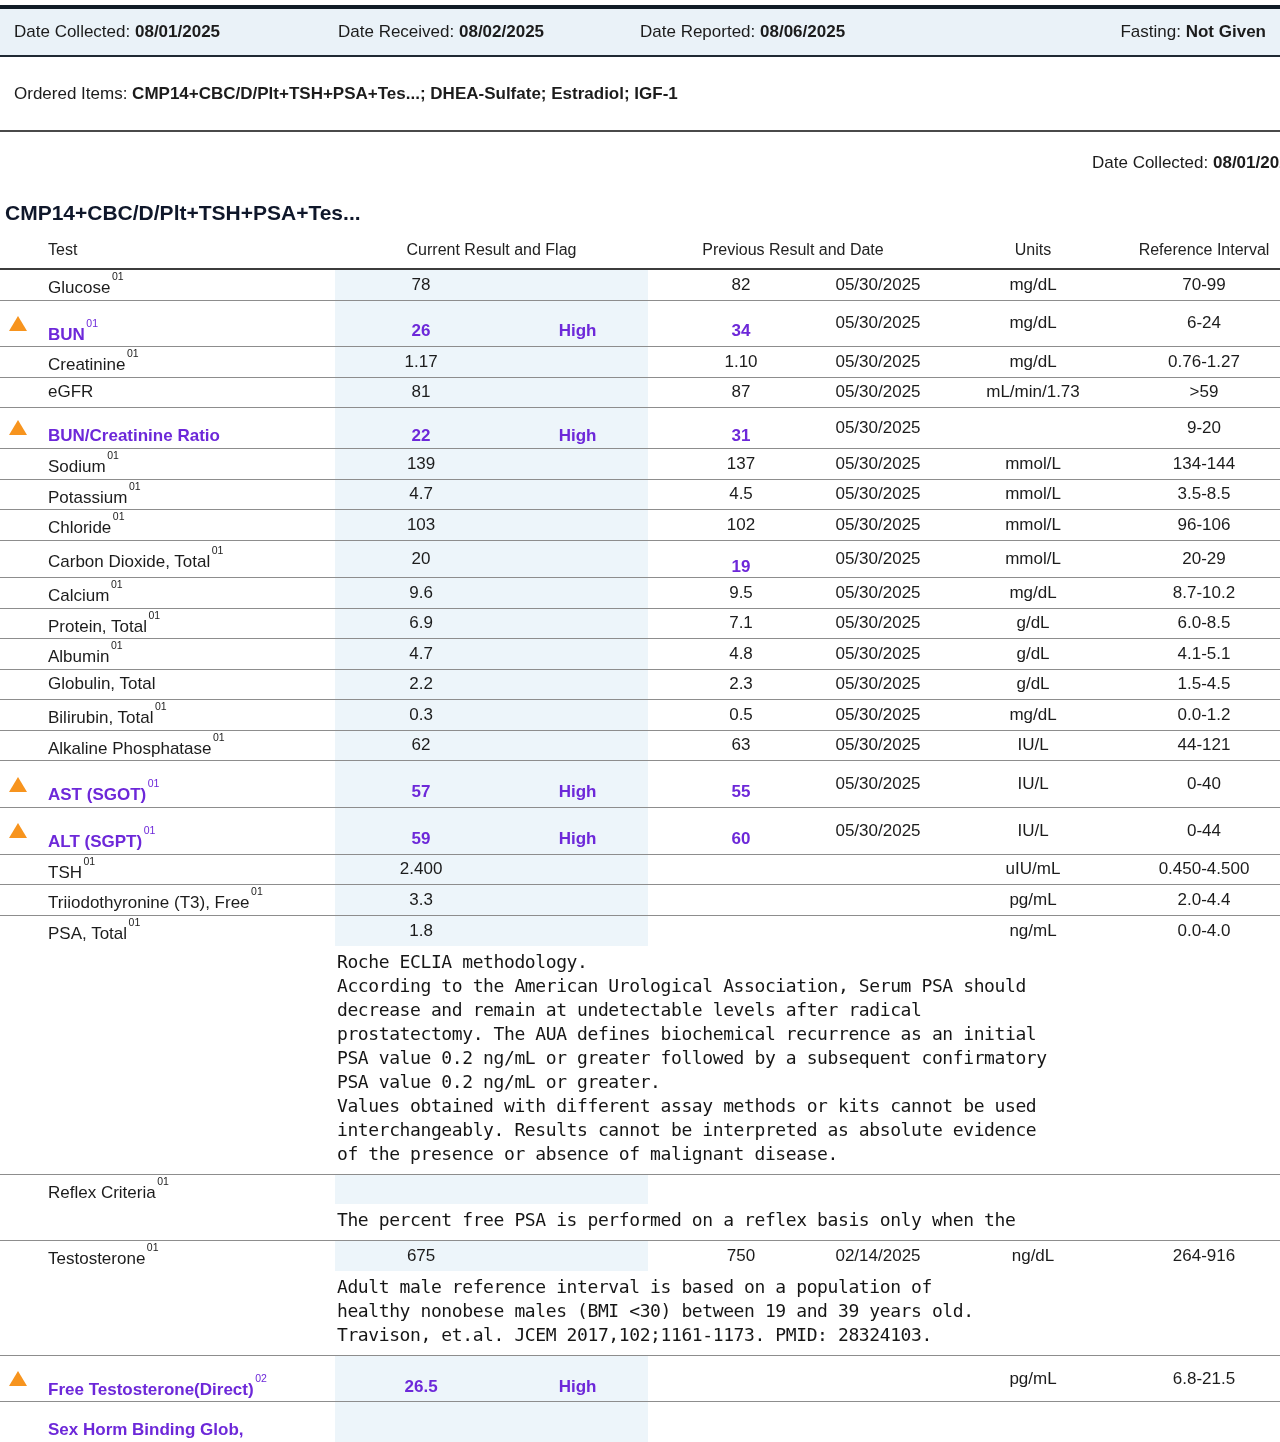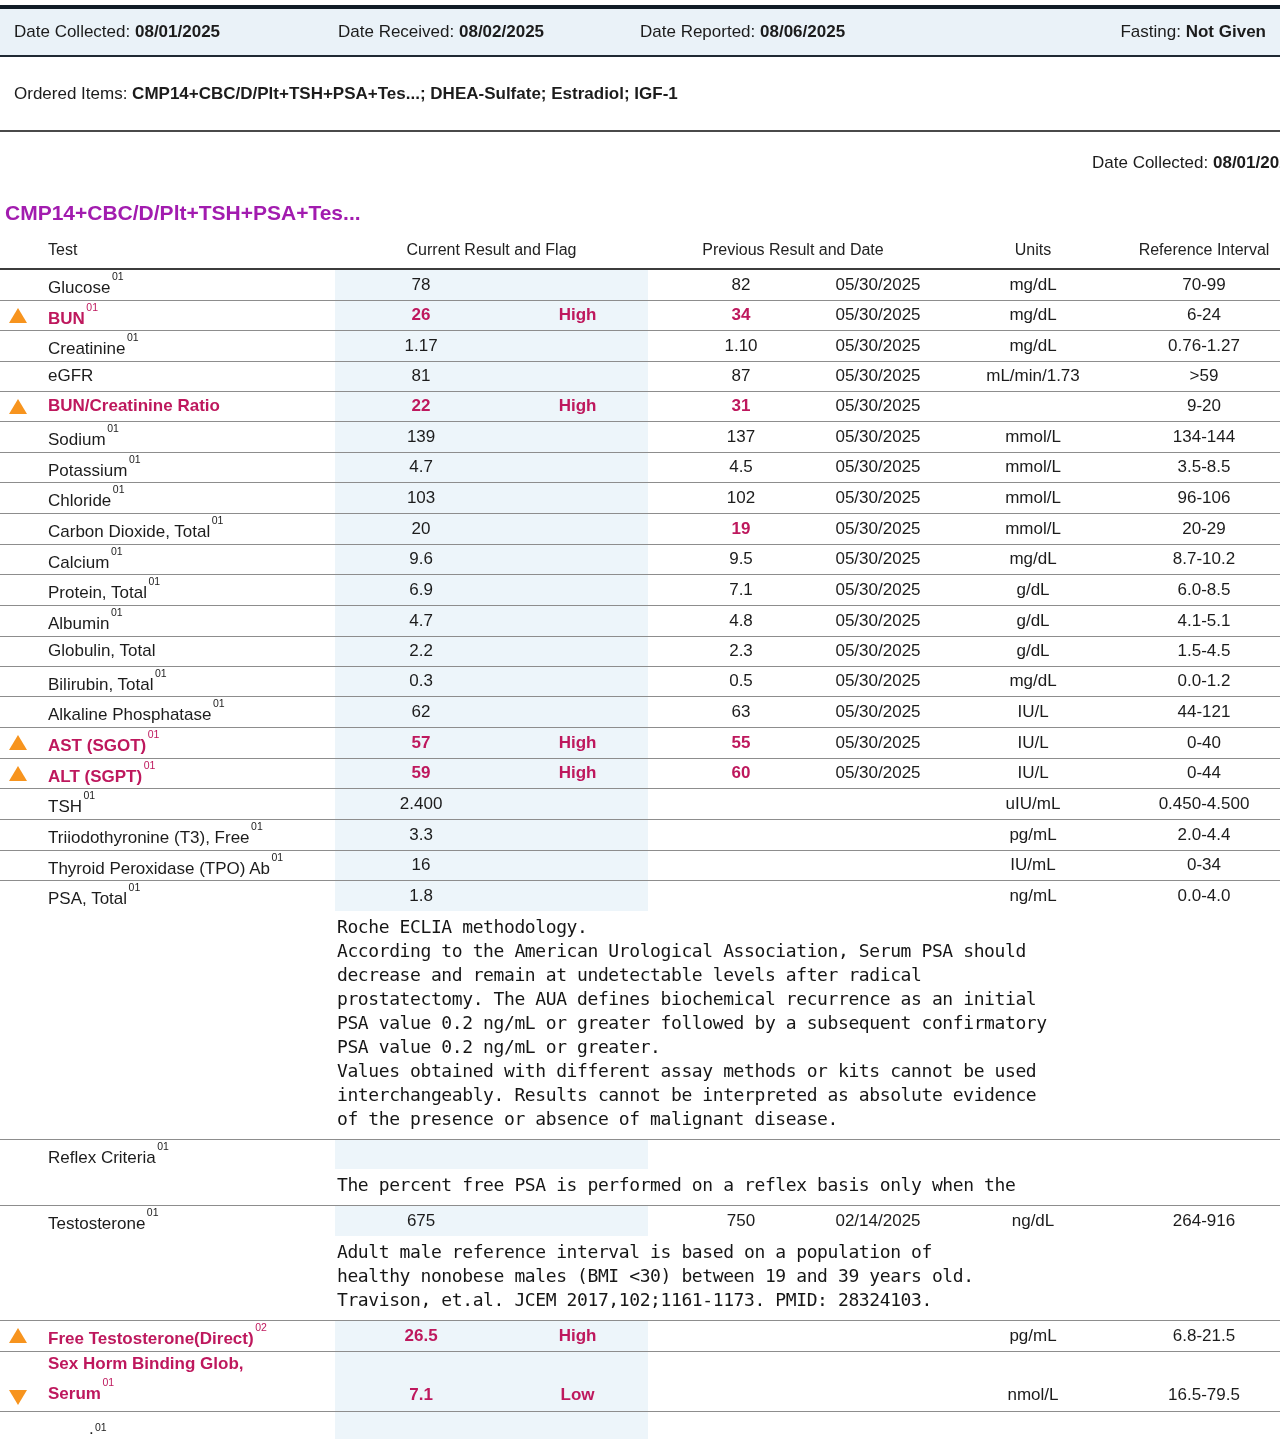--- a/index.html
+++ b/index.html
@@ -27,21 +27,21 @@
   .meta-item{white-space:nowrap;}
   .meta-item.last{text-align:right;}
 
   
   .ordered{padding:27px 0 26px 14px;border-bottom:2px solid #4a4a4a;}
 
   
   .right-date{position:relative;height:24px;margin-top:21px;}
   .right-date .inner{position:absolute;left:1092px;top:0;white-space:nowrap;}
 
-  .panel-title{font-size:21px;font-weight:700;margin:24px 0 0 5px;color:#a21caf;}
+  .panel-title{font-size:21px;font-weight:700;margin:24px 0 0 5px;color:#0f172a;}
 
   
   .ltable{margin-top:16px;}
   .thead{display:flex;align-items:flex-end;padding-bottom:9px;border-bottom:2.5px solid #3c3c3c;font-size:16px;color:#222;}
   .h-test{width:335px;padding-left:48px;text-align:left;}
   .h-cur{width:313px;text-align:center;}
   .h-prev{width:290px;text-align:center;}
   .h-units{width:190px;text-align:center;}
   .h-ref{flex:1;text-align:center;}
 
@@ -56,21 +56,21 @@
   .tri-down{border-top:15px solid var(--orange);}
   .c-test{width:295px;padding-left:8px;line-height:24px;}
   .c-band{width:313px;align-self:stretch;background:var(--band);display:flex;align-items:center;}
   .row.tall .c-band{align-items:flex-end;}
   .c-cur{width:55%;text-align:center;}
   .c-flg{width:45%;text-align:center;}
   .c-prev{width:170px;text-align:center;padding-left:16px;}
   .c-date{width:120px;text-align:center;}
   .c-units{width:190px;text-align:center;}
   .c-ref{flex:1;text-align:center;}
-  .b{font-weight:700;color:#be185d;}
+  .b{font-weight:700;color:#6d28d9;margin-top:16px;}
 
   .note{
     font-family:"DejaVu Sans Mono",monospace;font-size:18px;line-height:24px;
     padding-left:337px;margin:4px 0 8px 0;color:#161616;letter-spacing:-0.4px;
   }
 
   
   .row.partial{position:relative;height:27px;min-height:0;border:none;overflow:hidden;align-items:flex-start;}
   .row.partial .c-band{height:27px;}
   .p-sup{position:absolute;left:55px;top:3px;font-size:10.5px;}
@@ -433,36 +433,20 @@
             <div class="c-prev"></div>
             <div class="c-date"></div>
             <div class="c-units">pg/mL</div>
             <div class="c-ref">2.0-4.4</div>
           </div>
         </div>
         <div class="group">
           <div class="row">
             <div class="c-flag"></div>
             <div class="c-test">
-              <div class="tline">Thyroid Peroxidase (TPO) Ab<sup>01</sup></div>
-            </div>
-            <div class="c-band">
-              <div class="c-cur">16</div>
-              <div class="c-flg"></div>
-            </div>
-            <div class="c-prev"></div>
-            <div class="c-date"></div>
-            <div class="c-units">IU/mL</div>
-            <div class="c-ref">0-34</div>
-          </div>
-        </div>
-        <div class="group">
-          <div class="row">
-            <div class="c-flag"></div>
-            <div class="c-test">
               <div class="tline">PSA, Total<sup>01</sup></div>
             </div>
             <div class="c-band">
               <div class="c-cur">1.8</div>
               <div class="c-flg"></div>
             </div>
             <div class="c-prev"></div>
             <div class="c-date"></div>
             <div class="c-units">ng/mL</div>
             <div class="c-ref">0.0-4.0</div>

